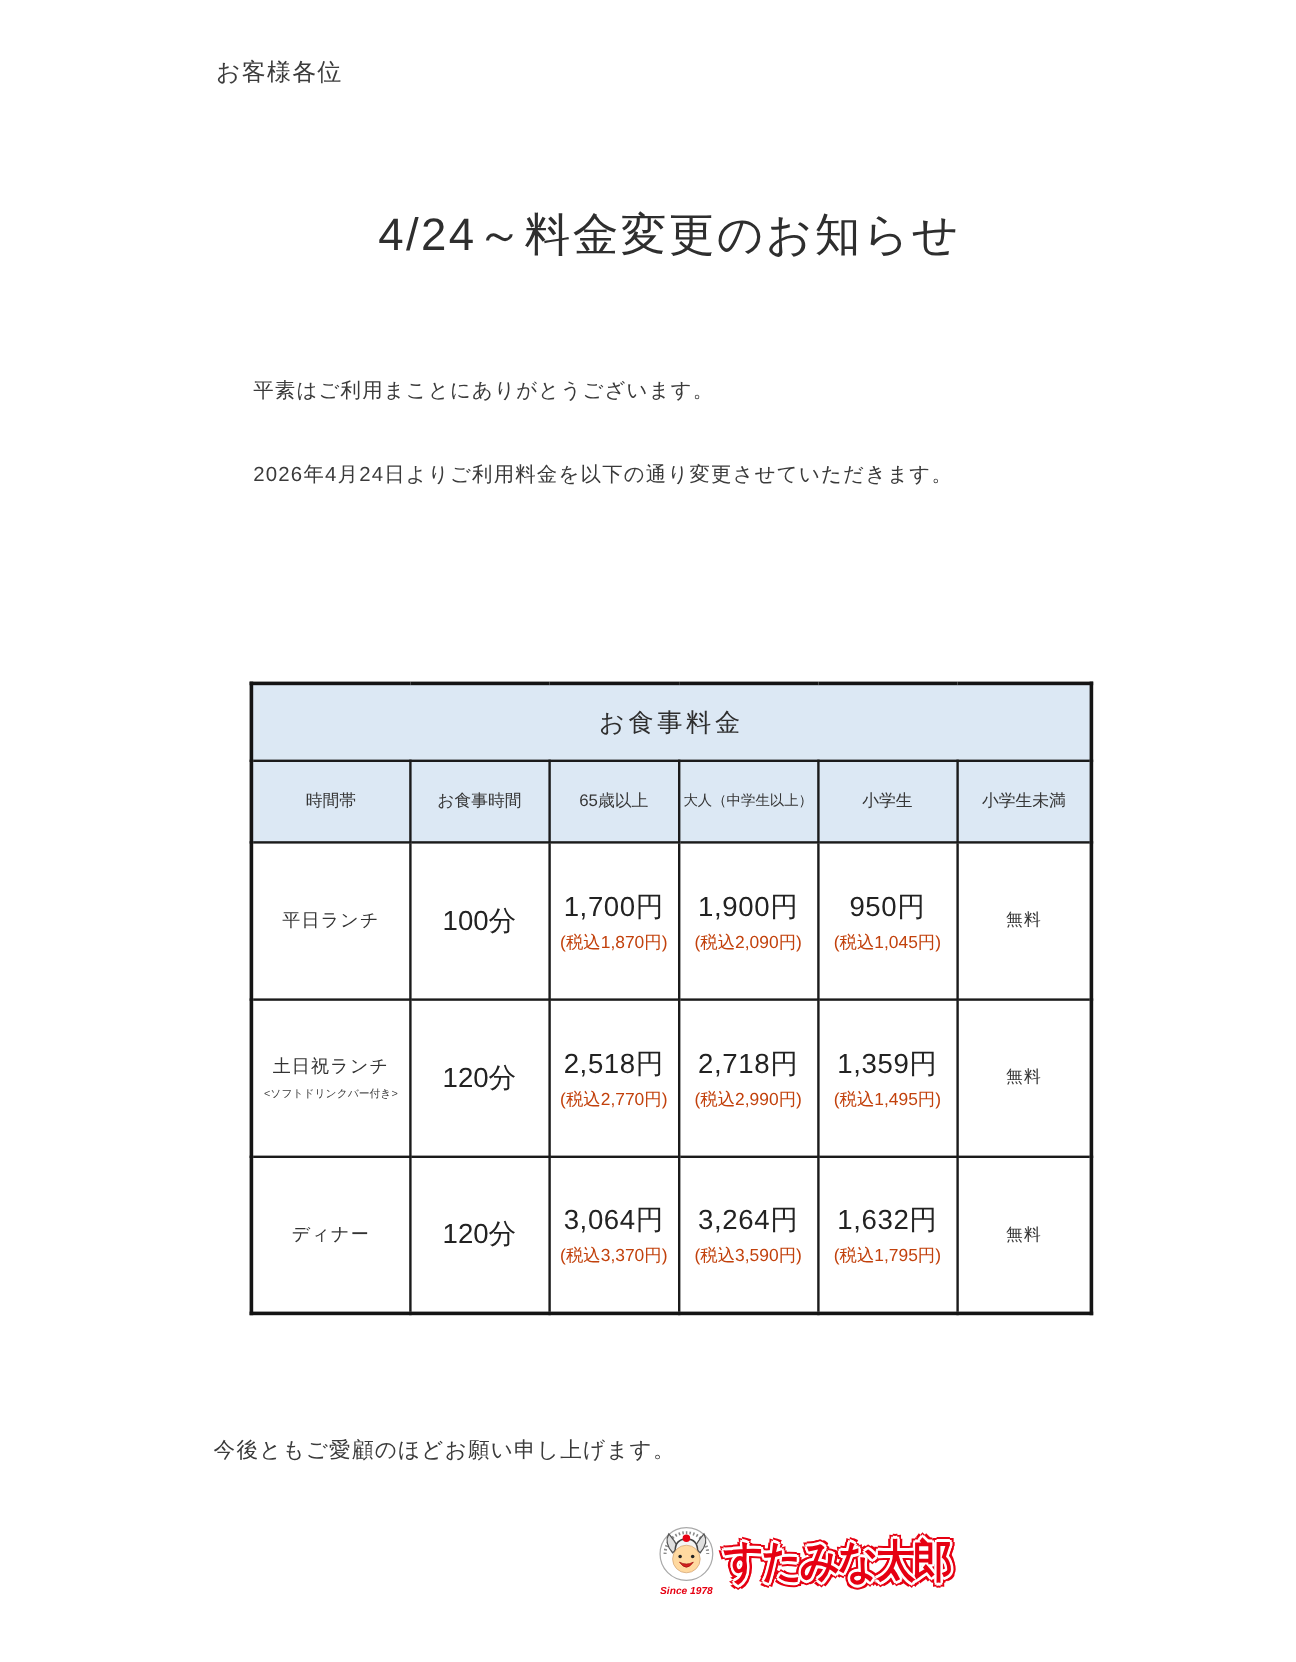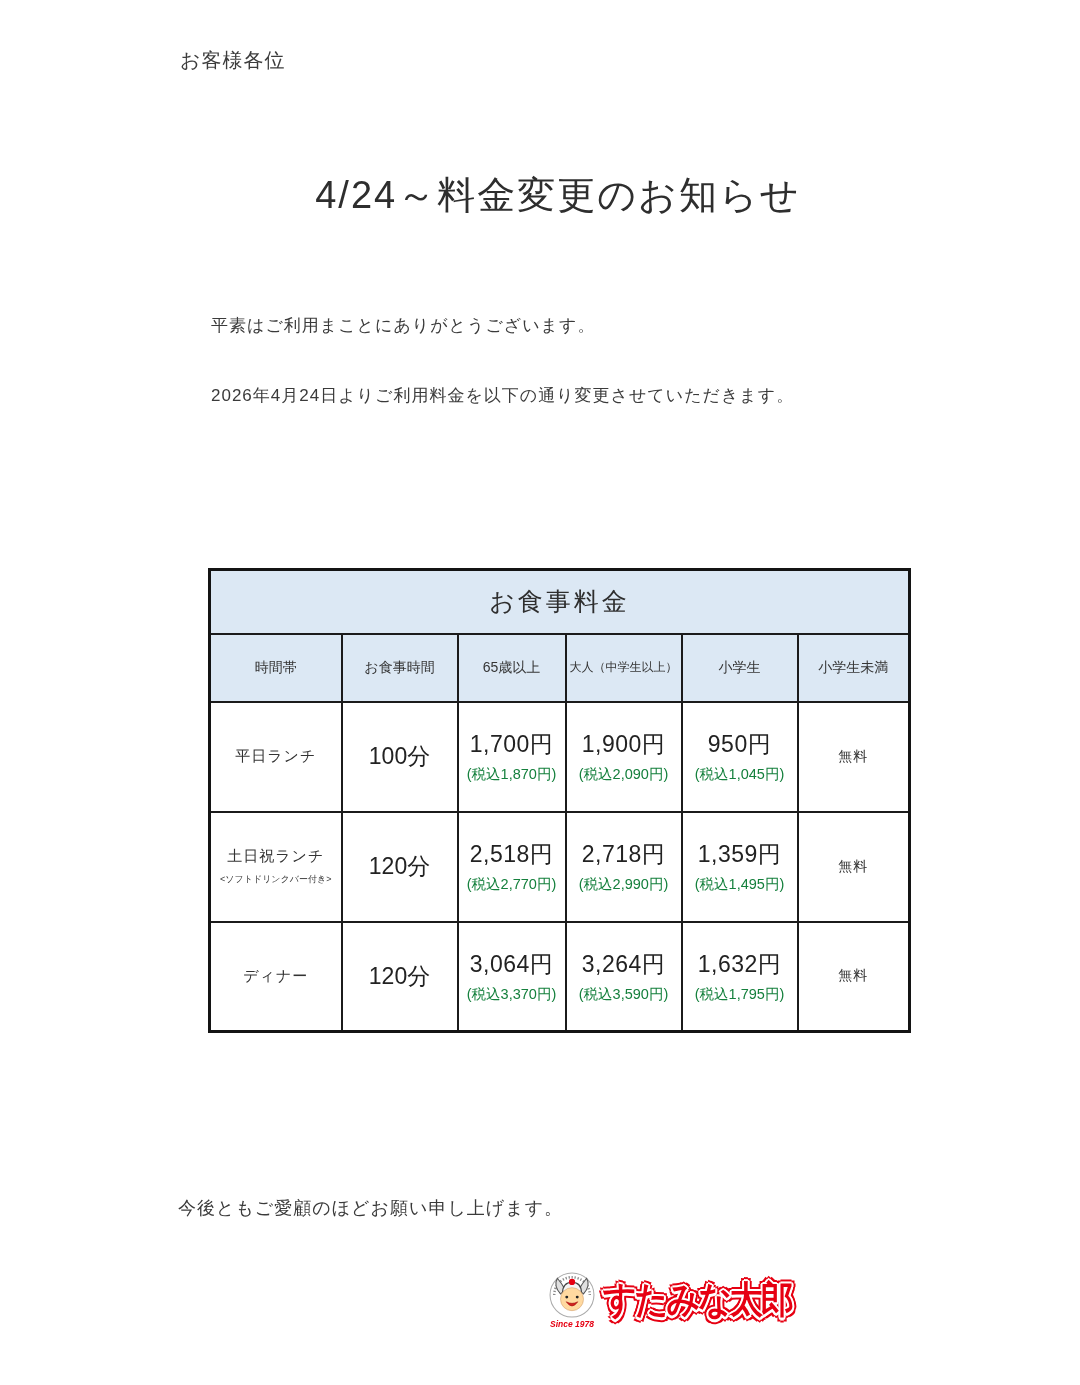--- a/index.html
+++ b/index.html
@@ -34,34 +34,34 @@
     position:absolute; left:208px; top:568px;
     width:700px; border-collapse:collapse; table-layout:fixed;
     border:3px solid #141414;
   }
   .price-table td {
     border:2px solid var(--border,#1b1b1b);
     text-align:center; vertical-align:middle; padding:0;
   }
   .t-title td {
     background:var(--header-bg,#dce8f4);
-    height:64px; font-size:25px; letter-spacing:3px; color:#2e2e2e;
+    height:64px; font-size:21px; letter-spacing:3px; color:#2e2e2e;
   }
   .t-head td {
     background:var(--header-bg,#dce8f4);
     height:68px; font-size:14px; color:#353535;
   }
   .t-head td.small { font-size:12px; }
-  .t-row { height:110px; }
+  .t-row { height:131px; }
   .t-row td { background:#ffffff; }
   .c-label { font-size:15px; color:#333; letter-spacing:1px; }
   .row-note { font-size:9px; letter-spacing:0; margin-top:7px; color:#3a3a3a; }
   .c-dur { font-size:23px; color:#222; }
   .c-price .main { font-size:23px; color:#222; letter-spacing:0.5px; }
-  .c-price .tax { font-size:14.5px; margin-top:5px; color:#15803d; }
+  .c-price .tax { font-size:14.5px; margin-top:5px; color:#c2410c; }
   .c-free { font-size:14px; color:#333; letter-spacing:1px; }
 
   .closing {
     position:absolute; left:178px; top:1196px;
     font-size:18px; letter-spacing:1px; color:#3a3a3a;
   }
 
   .logo {
     position:absolute; left:546px; top:1272px;
     display:flex; align-items:center; gap:5px;

